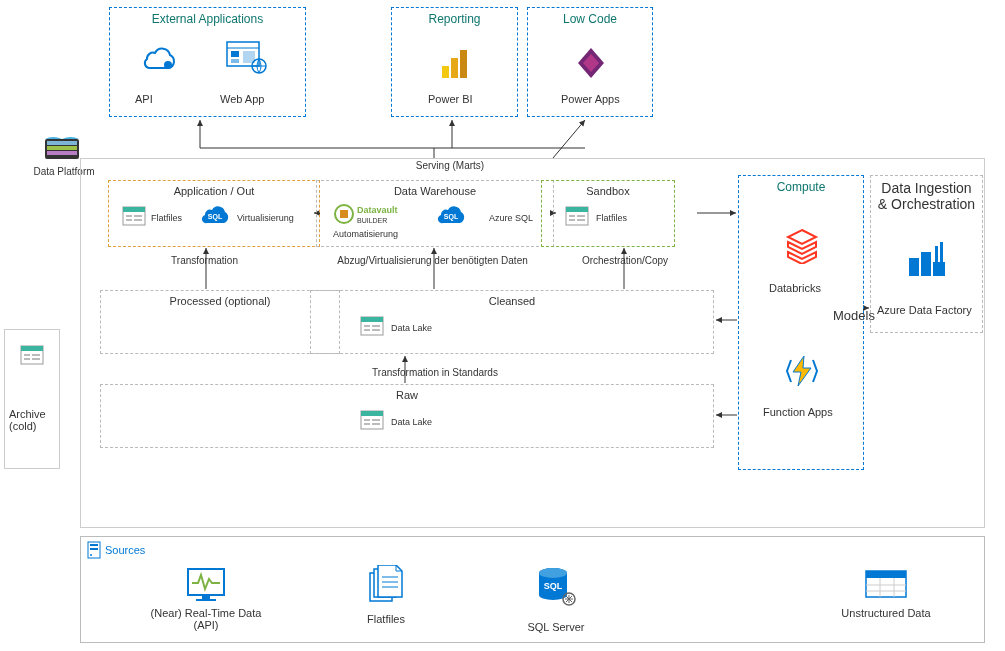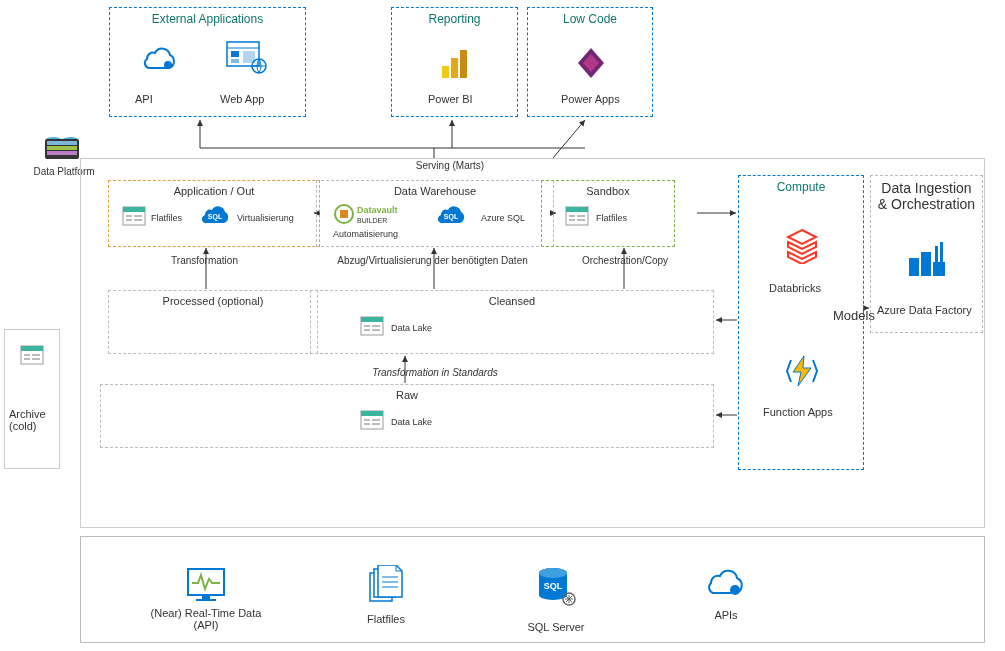--- a/index.html
+++ b/index.html
@@ -23,23 +23,23 @@
 #lowcode { left: 527px; top: 7px; width: 126px; height: 110px; }
 
 #data-platform-container { left: 80px; top: 158px; width: 905px; height: 370px; border-style: solid; border-color: #ccc; }
 
 #app-out { left: 100px; top: 180px; width: 212px; height: 67px; margin-left: 8px; }
 #data-warehouse { left: 316px; top: 180px; width: 238px; height: 67px; }
 #sandbox { left: 541px; top: 180px; width: 134px; height: 67px; }
 #compute { left: 738px; top: 175px; width: 126px; height: 295px; }
 #ingestion { left: 870px; top: 175px; width: 113px; height: 158px; }
 
-#processed { left: 108px; top: 290px; width: 210px; height: 64px; }
+#processed { left: 100px; top: 290px; width: 240px; height: 64px; }
 #cleansed { left: 310px; top: 290px; width: 404px; height: 64px; }
-#transform-std-label { left: 335px; top: 367px; width: 200px; font-style: italic; }
+#transform-std-label { left: 335px; top: 367px; width: 200px; }
 #raw { left: 100px; top: 384px; width: 614px; height: 64px; }
 
 #archive-box { left: 4px; top: 329px; width: 56px; height: 140px; border-style: solid; border-color: #ccc; }
 
 #sources { left: 80px; top: 536px; width: 905px; height: 107px; border-style: solid; border-color: #bbb; }
 #sources-title-wrap { display: flex; align-items: center; padding: 4px 6px; color: #0078d4; gap: 4px; }
 
 .src-item { position: absolute; text-align: center; width: 130px; }
 .src-item svg { display: block; margin: 0 auto 4px; }
 </style>
@@ -153,21 +153,21 @@
   <svg class="icon" style="left:16px;top:22px;width:22px;height:22px" viewBox="0 0 22 22">
       <circle cx="11" cy="11" r="9" fill="none" stroke="#7cb342" stroke-width="2"></circle>
       <rect x="7" y="7" width="8" height="8" fill="#d98c1e"></rect>
     </svg>
   <div class="icon-label" style="left:40px;top:24px;font-size:9px;text-align:left;width:70px"><span style="color:#7cb342;font-weight:bold">Datavault</span><br><span style="font-size:7px;color:#333">BUILDER</span></div>
   <div class="icon-label" style="left:16px;top:48px;font-size:9px;text-align:left;width:80px">Automatisierung</div>
   <svg class="icon" style="left:120px;top:22px;width:32px;height:24px" viewBox="0 0 32 24">
       <path d="M24 9a7 7 0 00-13-2 5 5 0 00-7 5 4 4 0 002 8h17a6 6 0 001-11z" fill="#0078d4"></path>
       <text x="14" y="16" font-size="7" fill="#fff" text-anchor="middle" font-weight="bold">SQL</text>
     </svg>
-  <div class="icon-label" style="left:156px;top:32px;font-size:9px;text-align:center;width:60px">Azure SQL</div>
+  <div class="icon-label" style="left:156px;top:32px;font-size:9px;text-align:right;width:60px">Azure SQL</div>
 </div>
 
 <div id="sandbox" class="box border-green">
   <div class="box-title box-title-black" style="font-size:11px">Sandbox</div>
   <svg class="icon" style="left:22px;top:24px;width:26px;height:22px" viewBox="0 0 26 22">
       <rect x="2" y="2" width="22" height="18" fill="#fff" stroke="#999"></rect>
       <rect x="2" y="2" width="22" height="5" fill="#3cb5a0"></rect>
       <rect x="5" y="10" width="6" height="2" fill="#bbb"></rect>
       <rect x="13" y="10" width="8" height="2" fill="#bbb"></rect>
       <rect x="5" y="14" width="6" height="2" fill="#bbb"></rect>
@@ -244,20 +244,29 @@
       <rect x="2" y="2" width="22" height="5" fill="#3cb5a0"></rect>
       <rect x="5" y="10" width="6" height="2" fill="#bbb"></rect>
       <rect x="13" y="10" width="8" height="2" fill="#bbb"></rect>
       <rect x="5" y="14" width="6" height="2" fill="#bbb"></rect>
       <rect x="13" y="14" width="8" height="2" fill="#bbb"></rect>
     </svg>
   <div class="icon-label" style="left:4px;top:78px;width:48px">Archive (cold)</div>
 </div>
 
 <div id="sources" class="box">
+  <div id="sources-title-wrap">
+    <svg width="14" height="18" viewBox="0 0 14 18">
+        <rect x="1" y="1" width="12" height="16" fill="none" stroke="#0078d4"></rect>
+        <rect x="3" y="3" width="8" height="2" fill="#0078d4"></rect>
+        <rect x="3" y="7" width="8" height="2" fill="#0078d4"></rect>
+        <circle cx="4" cy="14" r="1" fill="#0078d4"></circle>
+      </svg>
+    <span>Sources</span>
+  </div>
 
   <div class="src-item" style="left:60px;top:28px">
     <svg width="44" height="38" viewBox="0 0 44 38">
         <rect x="4" y="4" width="36" height="26" fill="none" stroke="#0078d4" stroke-width="2"></rect>
         <rect x="18" y="30" width="8" height="4" fill="#0078d4"></rect>
         <rect x="12" y="34" width="20" height="2" fill="#0078d4"></rect>
         <path d="M8 18 L14 18 L17 10 L21 24 L25 14 L28 18 L36 18" fill="none" stroke="#7cb342" stroke-width="2"></path>
       </svg>
     <div>(Near) Real-Time Data (API)</div>
   </div>
@@ -280,21 +289,25 @@
         <ellipse cx="18" cy="8" rx="14" ry="5" fill="#0078d4"></ellipse>
         <path d="M4 8 L4 30 A14 5 0 0 0 32 30 L32 8" fill="#0078d4"></path>
         <ellipse cx="18" cy="8" rx="14" ry="5" fill="#40a0e0"></ellipse>
         <text x="18" y="24" font-size="9" fill="#fff" text-anchor="middle" font-weight="bold">SQL</text>
         <circle cx="34" cy="34" r="6" fill="none" stroke="#666" stroke-width="1.5"></circle>
         <path d="M34 30 L34 38 M30 34 L38 34 M31 31 L37 37 M37 31 L31 37" stroke="#666" stroke-width="1"></path>
       </svg>
     <div style="margin-top:14px">SQL Server</div>
   </div>
 
-  <div class="src-item" style="left:580px;top:28px">
-    <svg width="44" height="34" viewBox="0 0 44 34">
-        <path d="M33 13a9 9 0 00-17-2 7 7 0 00-9 7 6 6 0 002 10h23a8 8 0 001-15z" fill="none" stroke="#0078d4" stroke-width="2"></path>
-        <circle cx="31" cy="25" r="5" fill="#0078d4"></circle>
-      </svg>
-    <div style="margin-top:10px">APIs</div>
-  </div>
-
+
+  <div class="src-item" style="left:740px;top:28px">
+    <svg width="48" height="36" viewBox="0 0 48 36">
+        <rect x="4" y="6" width="40" height="26" fill="#fff" stroke="#0078d4" stroke-width="1.5"></rect>
+        <rect x="4" y="6" width="40" height="7" fill="#0078d4"></rect>
+        <line x1="4" y1="20" x2="44" y2="20" stroke="#ccc"></line>
+        <line x1="4" y1="26" x2="44" y2="26" stroke="#ccc"></line>
+        <line x1="18" y1="13" x2="18" y2="32" stroke="#ccc"></line>
+        <line x1="32" y1="13" x2="32" y2="32" stroke="#ccc"></line>
+      </svg>
+    <div style="margin-top:6px">Unstructured Data</div>
+  </div>
 </div>
 
 </body></html>

